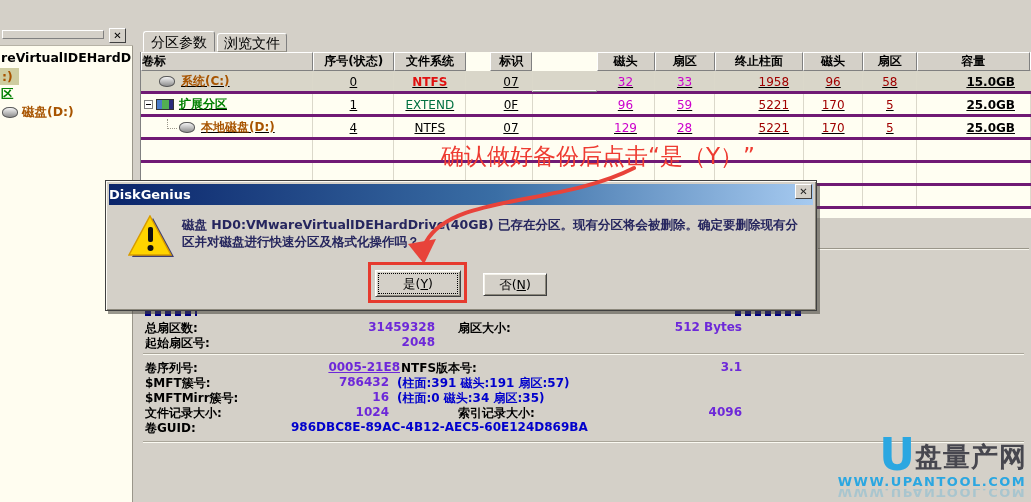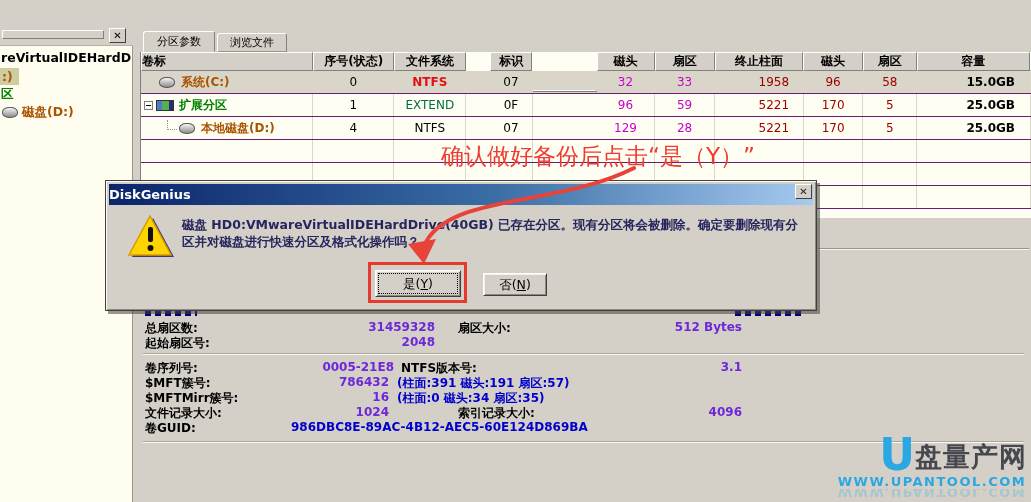--- a/index.html
+++ b/index.html
@@ -26,31 +26,31 @@
   #lp-close{position:absolute;left:109px;top:2px;width:17px;height:15px;background:#d4d0c8;
     border:1px solid;border-color:#fff #404040 #404040 #fff;font-size:10px;line-height:13px;text-align:center;font-weight:bold;cursor:default;}
   .lp-item{position:absolute;white-space:nowrap;font-weight:bold;font-size:12.5px;}
   .lp-i0{left:1px;top:24px;color:#000;}
   .lp-i1{left:0;top:42px;color:#a85400;background:#cfcda0;padding:1px 6px 1px 2px;}
   .lp-i2{left:1px;top:60px;color:#008000;}
   .lp-i3{left:22px;top:78px;color:#a85400;}
   .lp-disk{position:absolute;left:2px;top:81px;}
   
   .tab{position:absolute;background:#d4d0c8;border:1px solid;border-color:#fff #808080 #d4d0c8 #fff;
-    border-radius:3px 3px 0 0;text-align:center;font-size:11px;cursor:default;}
+    border-radius:3px 3px 0 0;text-align:center;font-size:14px;cursor:default;}
   #tab1{left:143px;top:31px;width:72px;height:21px;line-height:20px;z-index:3;}
   #tab2{left:217px;top:33px;width:70px;height:19px;line-height:18px;z-index:2;border-bottom:1px solid #9a968a;}
   
   #ptable{position:absolute;left:140px;top:52px;width:891px;height:166px;background:#fffef2;
     border-left:1px solid #808080;overflow:hidden;z-index:1;}
   .thead,.tr{display:flex;width:891px;}
   .thead{height:19px;}
   .th{background:#d4d0c8;border:1px solid;border-color:#fff #808080 #808080 #fff;
     font-weight:bold;font-size:12px;line-height:17px;text-align:center;overflow:hidden;white-space:nowrap;}
-  .tr{height:23px;border-bottom:1px solid #701a75;}
+  .tr{height:23px;border-bottom:3px solid #701a75;text-decoration:underline;}
   .td{border-right:1px solid #dbd8ca;font-size:12px;line-height:22px;overflow:hidden;white-space:nowrap;}
   .thead > :nth-child(1),.tr > :nth-child(1){width:175px;text-align:left;}
   .thead > :nth-child(2),.tr > :nth-child(2){width:82px;text-align:center;}
   .thead > :nth-child(3),.tr > :nth-child(3){width:73px;text-align:center;}
   .thead > :nth-child(4),.tr > :nth-child(4){width:43px;text-align:center;margin-left:24px;}
   .thead > :nth-child(5),.tr > :nth-child(5){width:65px;margin-top:38px;}
   .thead > :nth-child(6),.tr > :nth-child(6){width:59px;text-align:center;}
   .thead > :nth-child(7),.tr > :nth-child(7){width:61px;text-align:center;}
   .thead > :nth-child(8),.tr > :nth-child(8){width:90px;}
   .thead > :nth-child(9),.tr > :nth-child(9){width:60px;text-align:center;}
@@ -266,21 +266,21 @@
     <div class="dval" style="left:167px;top:102px;width:135px;">31459328</div>
     <div class="dlabel" style="left:325px;top:102px;">扇区大小:</div>
     <div class="dval" style="left:467px;top:102px;width:142px;">512 Bytes</div>
 
     <div class="dlabel" style="left:12px;top:117px;">起始扇区号:</div>
     <div class="dval" style="left:167px;top:117px;width:135px;">2048</div>
 
     <div class="sep" style="left:10px;top:135px;width:881px;"></div>
 
     <div class="dlabel" style="left:12px;top:142px;">卷序列号:</div>
-    <div class="dval" style="left:126px;top:142px;width:135px;">0005-21E8</div>
+    <div class="dval" style="left:132px;top:142px;width:135px;text-decoration:underline;">0005-21E8</div>
     <div class="dlabel" style="left:268px;top:142px;">NTFS版本号:</div>
     <div class="dval" style="left:467px;top:142px;width:142px;">3.1</div>
 
     <div class="dlabel" style="left:12px;top:157px;">$MFT簇号:</div>
     <div class="dval" style="left:121px;top:157px;width:135px;">786432</div>
     <div class="dsuffix" style="left:264px;top:157px;">(柱面:391 磁头:191 扇区:57)</div>
 
     <div class="dlabel" style="left:12px;top:172px;">$MFTMirr簇号:</div>
     <div class="dval" style="left:121px;top:172px;width:135px;">16</div>
     <div class="dsuffix" style="left:264px;top:172px;">(柱面:0 磁头:34 扇区:35)</div>

